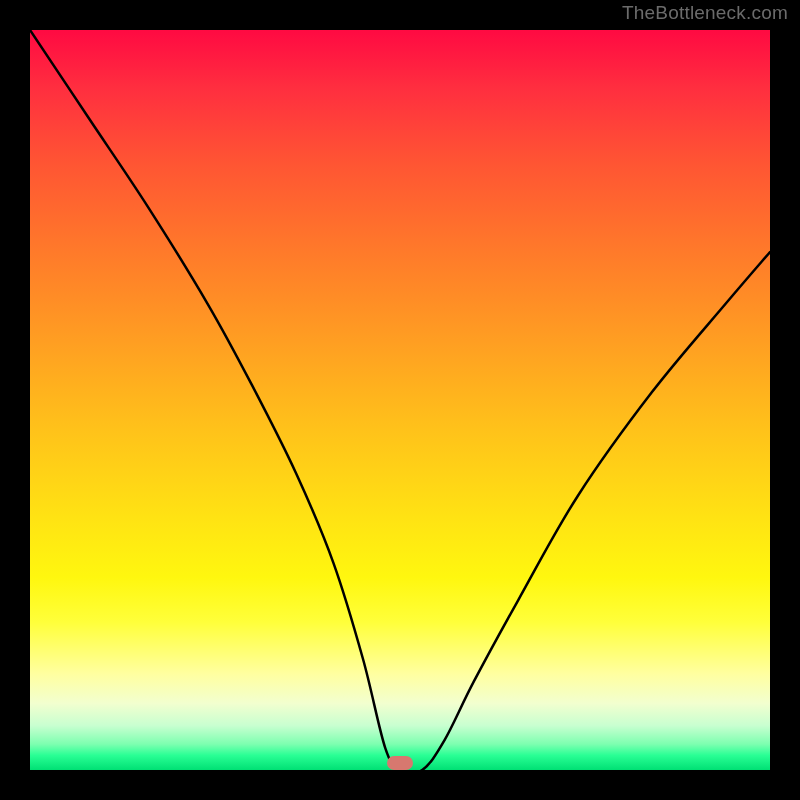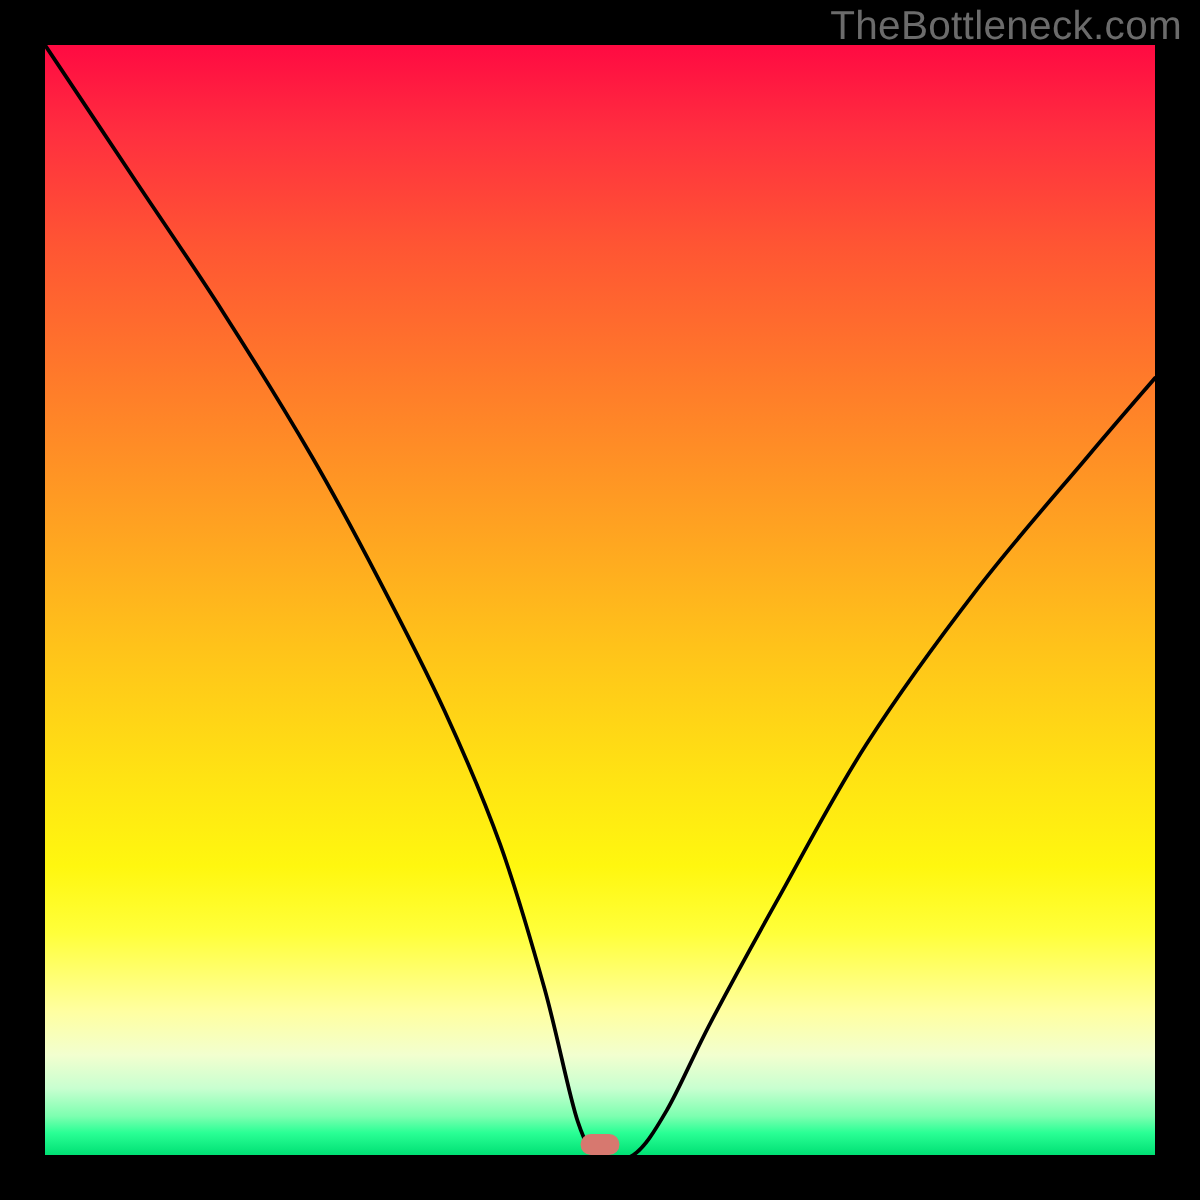--- a/index.html
+++ b/index.html
@@ -59,21 +59,21 @@
     height: 14px;
     border-radius: 8px;
     background: #d7786f;
     transform: translate(-50%, -50%);
   }
   .watermark {
     position: absolute;
     top: 2px;
     right: 12px;
     font-family: Arial, Helvetica, sans-serif;
-    font-size: 27px;
+    font-size: 19px;
     color: #6b6b6b;
     letter-spacing: 0.2px;
     user-select: none;
   }
 </style>
 </head>
 <body>
 
 <div class="frame">
 

